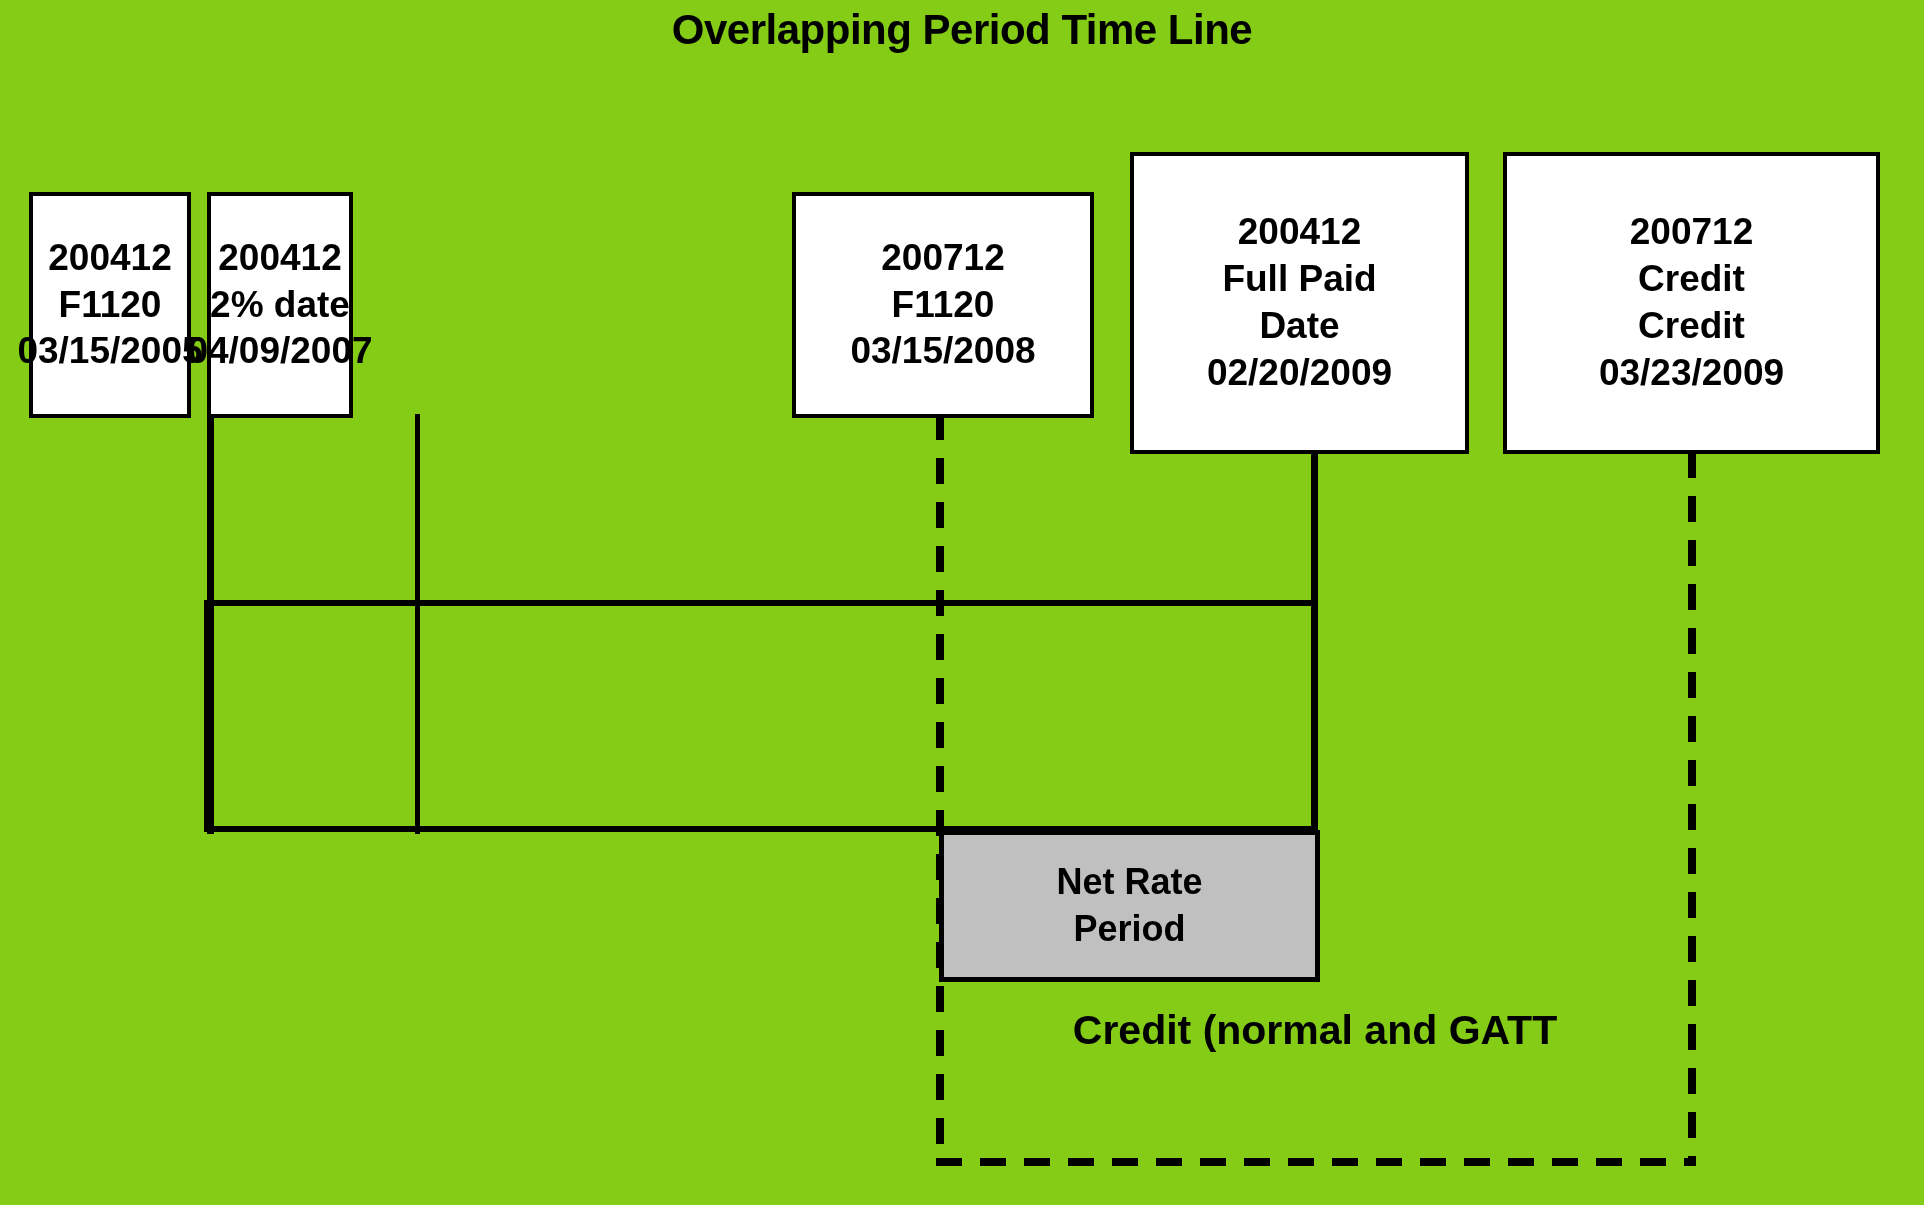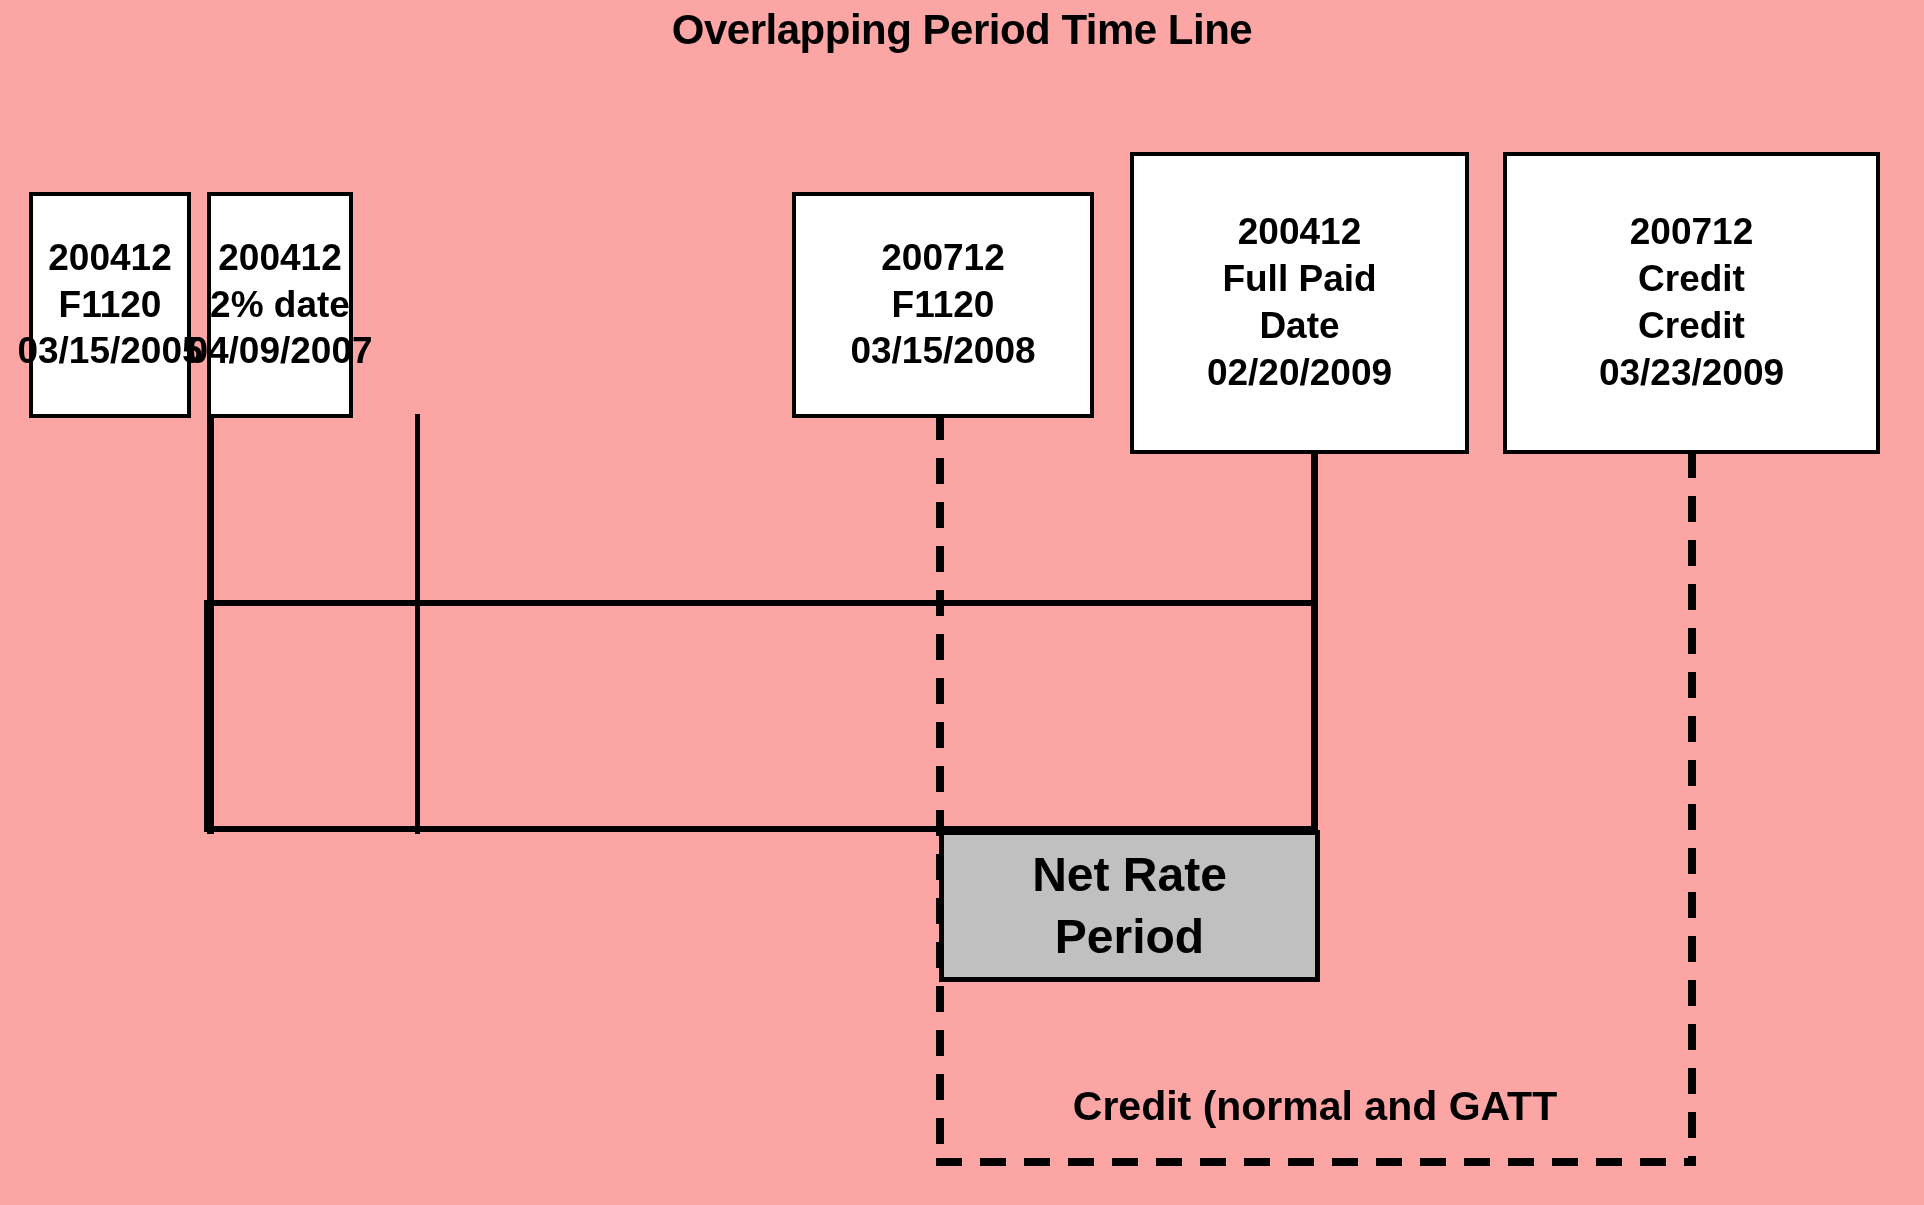--- a/index.html
+++ b/index.html
@@ -8,21 +8,21 @@
     background: #ffffff;
   }
   body {
     font-family: "Liberation Sans", sans-serif;
     -webkit-font-smoothing: antialiased;
   }
   #canvas {
     position: relative;
     width: 1924px;
     height: 1205px;
-    background: #fca5a5;
+    background: #84cc16;
     overflow: hidden;
   }
 
   
   .title-block {
     position: absolute;
     left: 0;
     top: 6px;
     width: 1924px;
     text-align: center;
@@ -113,21 +113,21 @@
     position: absolute;
     box-sizing: border-box;
     border: 5px solid #000000;
     background: #c0c0c0;
     display: flex;
     flex-direction: column;
     align-items: center;
     justify-content: center;
     text-align: center;
     font-weight: bold;
-    font-size: 48px;
+    font-size: 36px;
     line-height: 1.3;
     color: #000000;
     z-index: 7;
   }
   .netrate-box .line { display: block; white-space: nowrap; }
 
   
   .credit-label {
     position: absolute;
     text-align: center;
@@ -161,21 +161,21 @@
   <div class="hline-dashed" style="left:936px; top:1158px; width:760px;"></div>
 
   <div class="debit-rect" style="left:204px; top:600px; width:1113px; height:232px;"></div>
 
 
   <div class="netrate-box" style="left:939px; top:830px; width:381px; height:152px;">
     <span class="line">Net Rate</span>
     <span class="line">Period</span>
   </div>
 
-  <div class="credit-label" style="left:990px; top:1080px; width:650px;">
+  <div class="credit-label" style="left:990px; top:1004px; width:650px;">
     <span class="line">Credit (normal and GATT</span>
   </div>
 
   <div class="event-box" style="left:29px; top:192px; width:162px; height:226px;">
     <span class="line">200412</span>
     <span class="line">F1120</span>
     <span class="line">03/15/2005</span>
   </div>
 
   <div class="event-box" style="left:207px; top:192px; width:146px; height:226px;">

